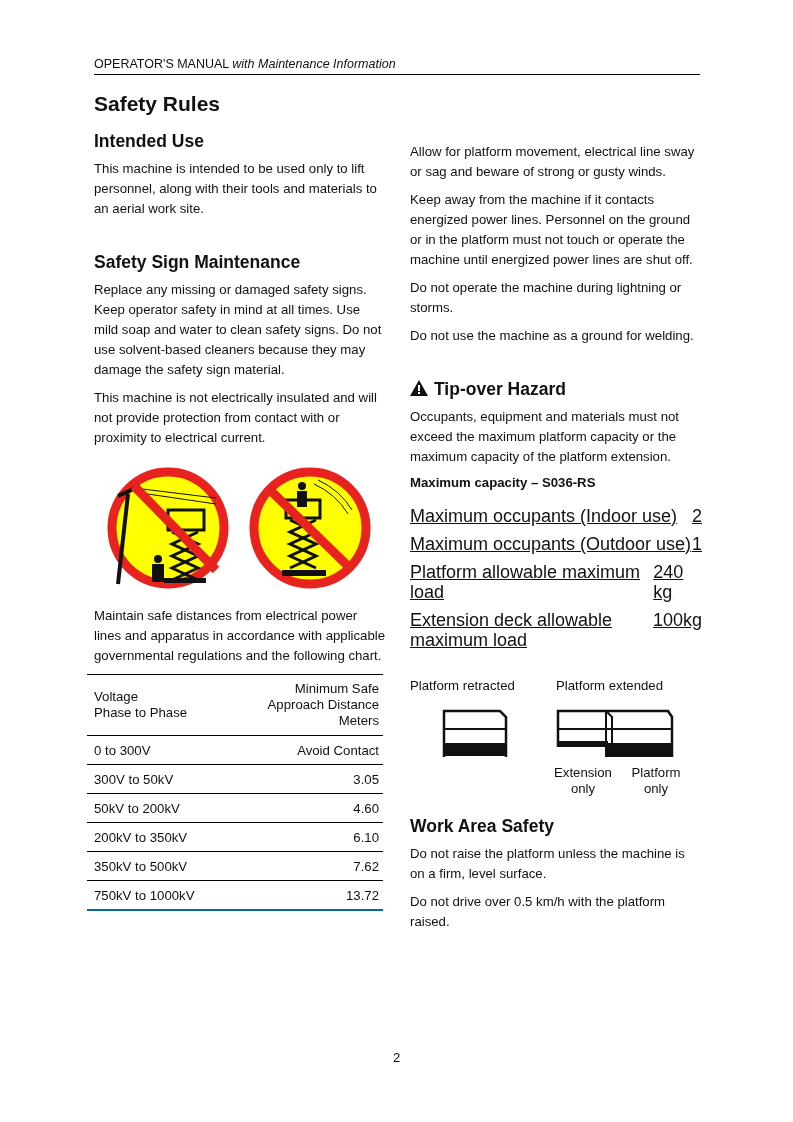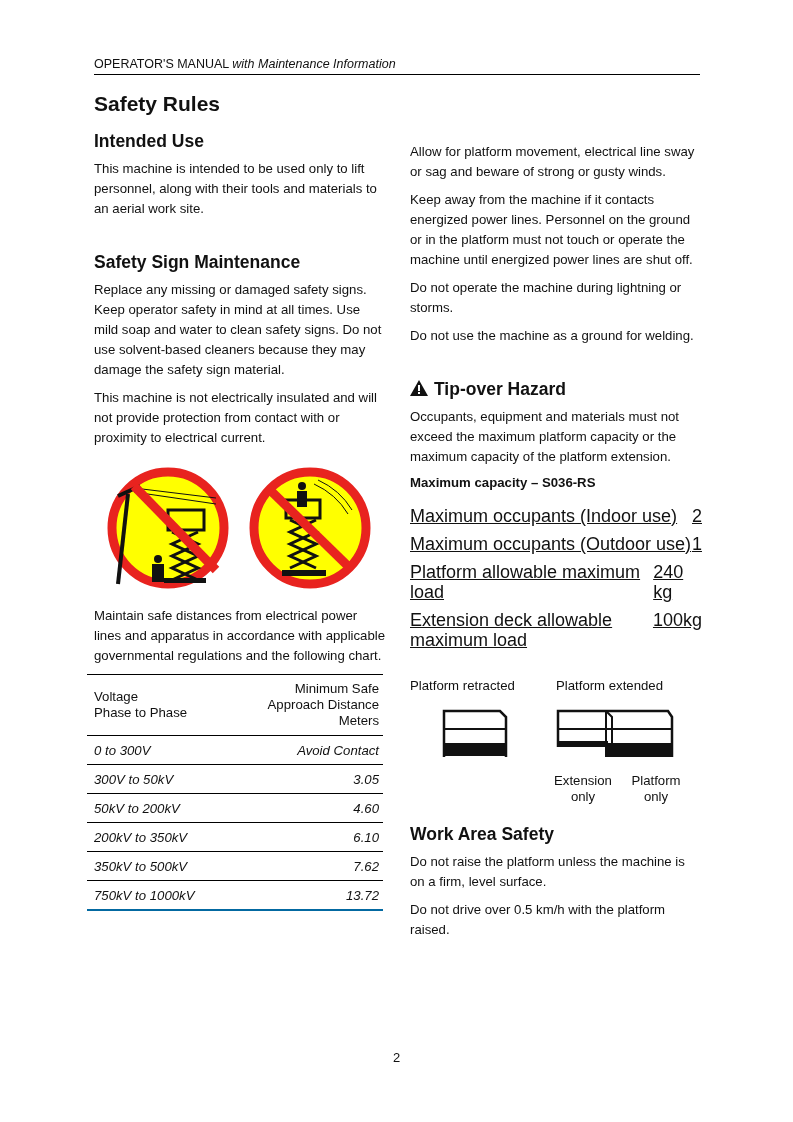--- a/index.html
+++ b/index.html
@@ -33,27 +33,27 @@
   .sign { width: 124px; height: 124px; }
   table.dist {
     width: 292px; border-collapse: collapse; font-size: 13.2px;
     margin-left: -7px; width: 296px;
   }
   table.dist td, table.dist th { padding: 6px 4px 6px 7px; font-weight: normal; }
   table.dist tr { border-top: 1px solid #000; }
   table.dist tr.last { border-bottom: 2px solid #0369a1; }
   table.dist th { text-align: left; vertical-align: middle; line-height: 16px; }
   table.dist th.r, table.dist td.r { text-align: right; }
-  table.dist td { height: 16px; font-style: italic; }
+  table.dist td { height: 16px; }
   .cap-title { font-size: 13.2px; font-weight: bold; margin: 6px 0 16px 0; }
   .cap-row { display: flex; justify-content: space-between; font-size: 18px; line-height: 20px; margin-bottom: 8px; text-decoration: underline; }
   .diag-labels { display: flex; font-size: 13.2px; margin-top: 28px; }
   .diag-labels span:first-child { width: 146px; }
   .diagrams { display: flex; align-items: flex-start; margin-top: 16px; }
-  .diag-sub { display: flex; font-size: 13.2px; line-height: 16px; margin-left: 140px; margin-top: 14px; text-align: center; }
+  .diag-sub { display: flex; font-size: 13.2px; line-height: 16px; margin-left: 140px; margin-top: 6px; text-align: center; }
   .diag-sub div { width: 66px; }
   .diag-sub div + div { width: 60px; margin-left: 10px; }
   .page-number { position: absolute; left: 0; width: 793px; top: 1050px; text-align: center; font-size: 13px; }
 </style>
 </head>
 <body>
 
 <div class="page-header">
   <span>OPERATOR'S MANUAL</span>
   <span class="italic">with Maintenance Information</span>

